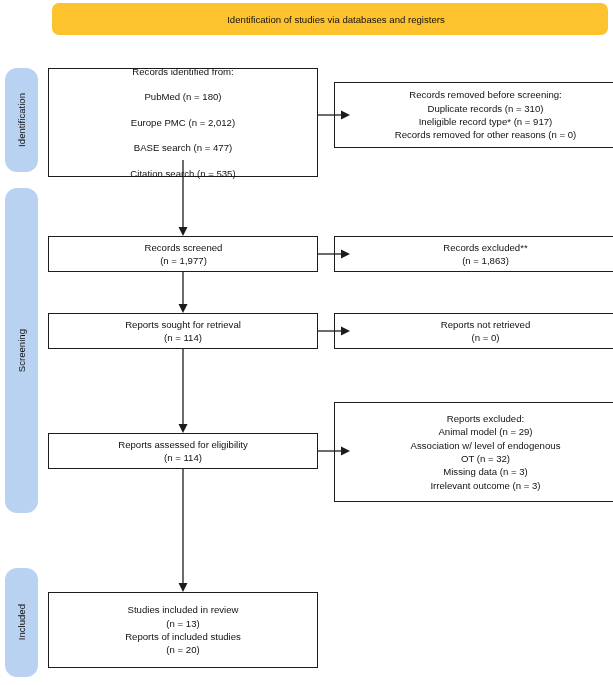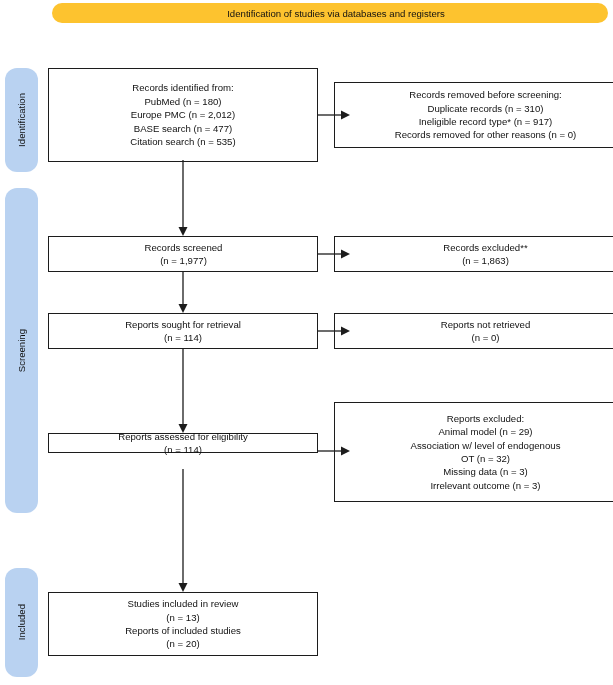--- a/index.html
+++ b/index.html
@@ -12,23 +12,23 @@
     font-family:"Liberation Sans","DejaVu Sans",sans-serif;
     background:#ffffff;
   }
   .canvas{
     position:relative;
     width:613px;height:685px;
     background:#ffffff;
     overflow:hidden;
   }
   .banner{
-    position:absolute;left:52px;top:3px;width:556px;height:20px;
+    position:absolute;left:52px;top:3px;width:556px;height:32px;
     background:var(--banner-bg);
-    border-radius:13px;
+    border-radius:7px;
     display:flex;align-items:center;justify-content:center;
     font-size:9.6px;color:#111;padding-left:12px;
   }
   .side-label{
     position:absolute;left:5px;width:33px;
     background:var(--sidebar-bg);
     border-radius:12px;
     display:flex;align-items:center;justify-content:center;
   }
   .side-label span{
@@ -46,29 +46,29 @@
     background:#ffffff;
     border:1.2px solid var(--line-color);
     display:flex;flex-direction:column;align-items:center;justify-content:center;
     text-align:center;
     font-size:9.6px;color:#111;
     line-height:13.4px;
     padding:2px 6px;
   }
   .col-left{left:48px;width:270px;}
   .col-right{left:334px;width:303px;}
-  .box-identified{top:68px;height:94px;}
+  .box-identified{top:68px;height:109px;gap:12px;}
   .box-removed{top:82px;height:66px;}
   .box-screened{top:236px;height:36px;padding-left:7px;}
   .box-excluded{top:236px;height:36px;}
   .box-sought{top:313px;height:36px;}
   .box-notretrieved{top:313px;height:36px;}
-  .box-assessed{top:433px;height:20px;}
+  .box-assessed{top:433px;height:36px;}
   .box-reports-excluded{top:402px;height:100px;}
-  .box-included{top:592px;height:64px;}
+  .box-included{top:592px;height:76px;}
 
   .arrows{
     position:absolute;left:0;top:0;width:613px;height:685px;
     pointer-events:none;
   }
   .arrows line{stroke:var(--line-color);stroke-width:1.3;}
   .arrows polygon{fill:var(--line-color);}
 </style>
 </head>
 <body>

